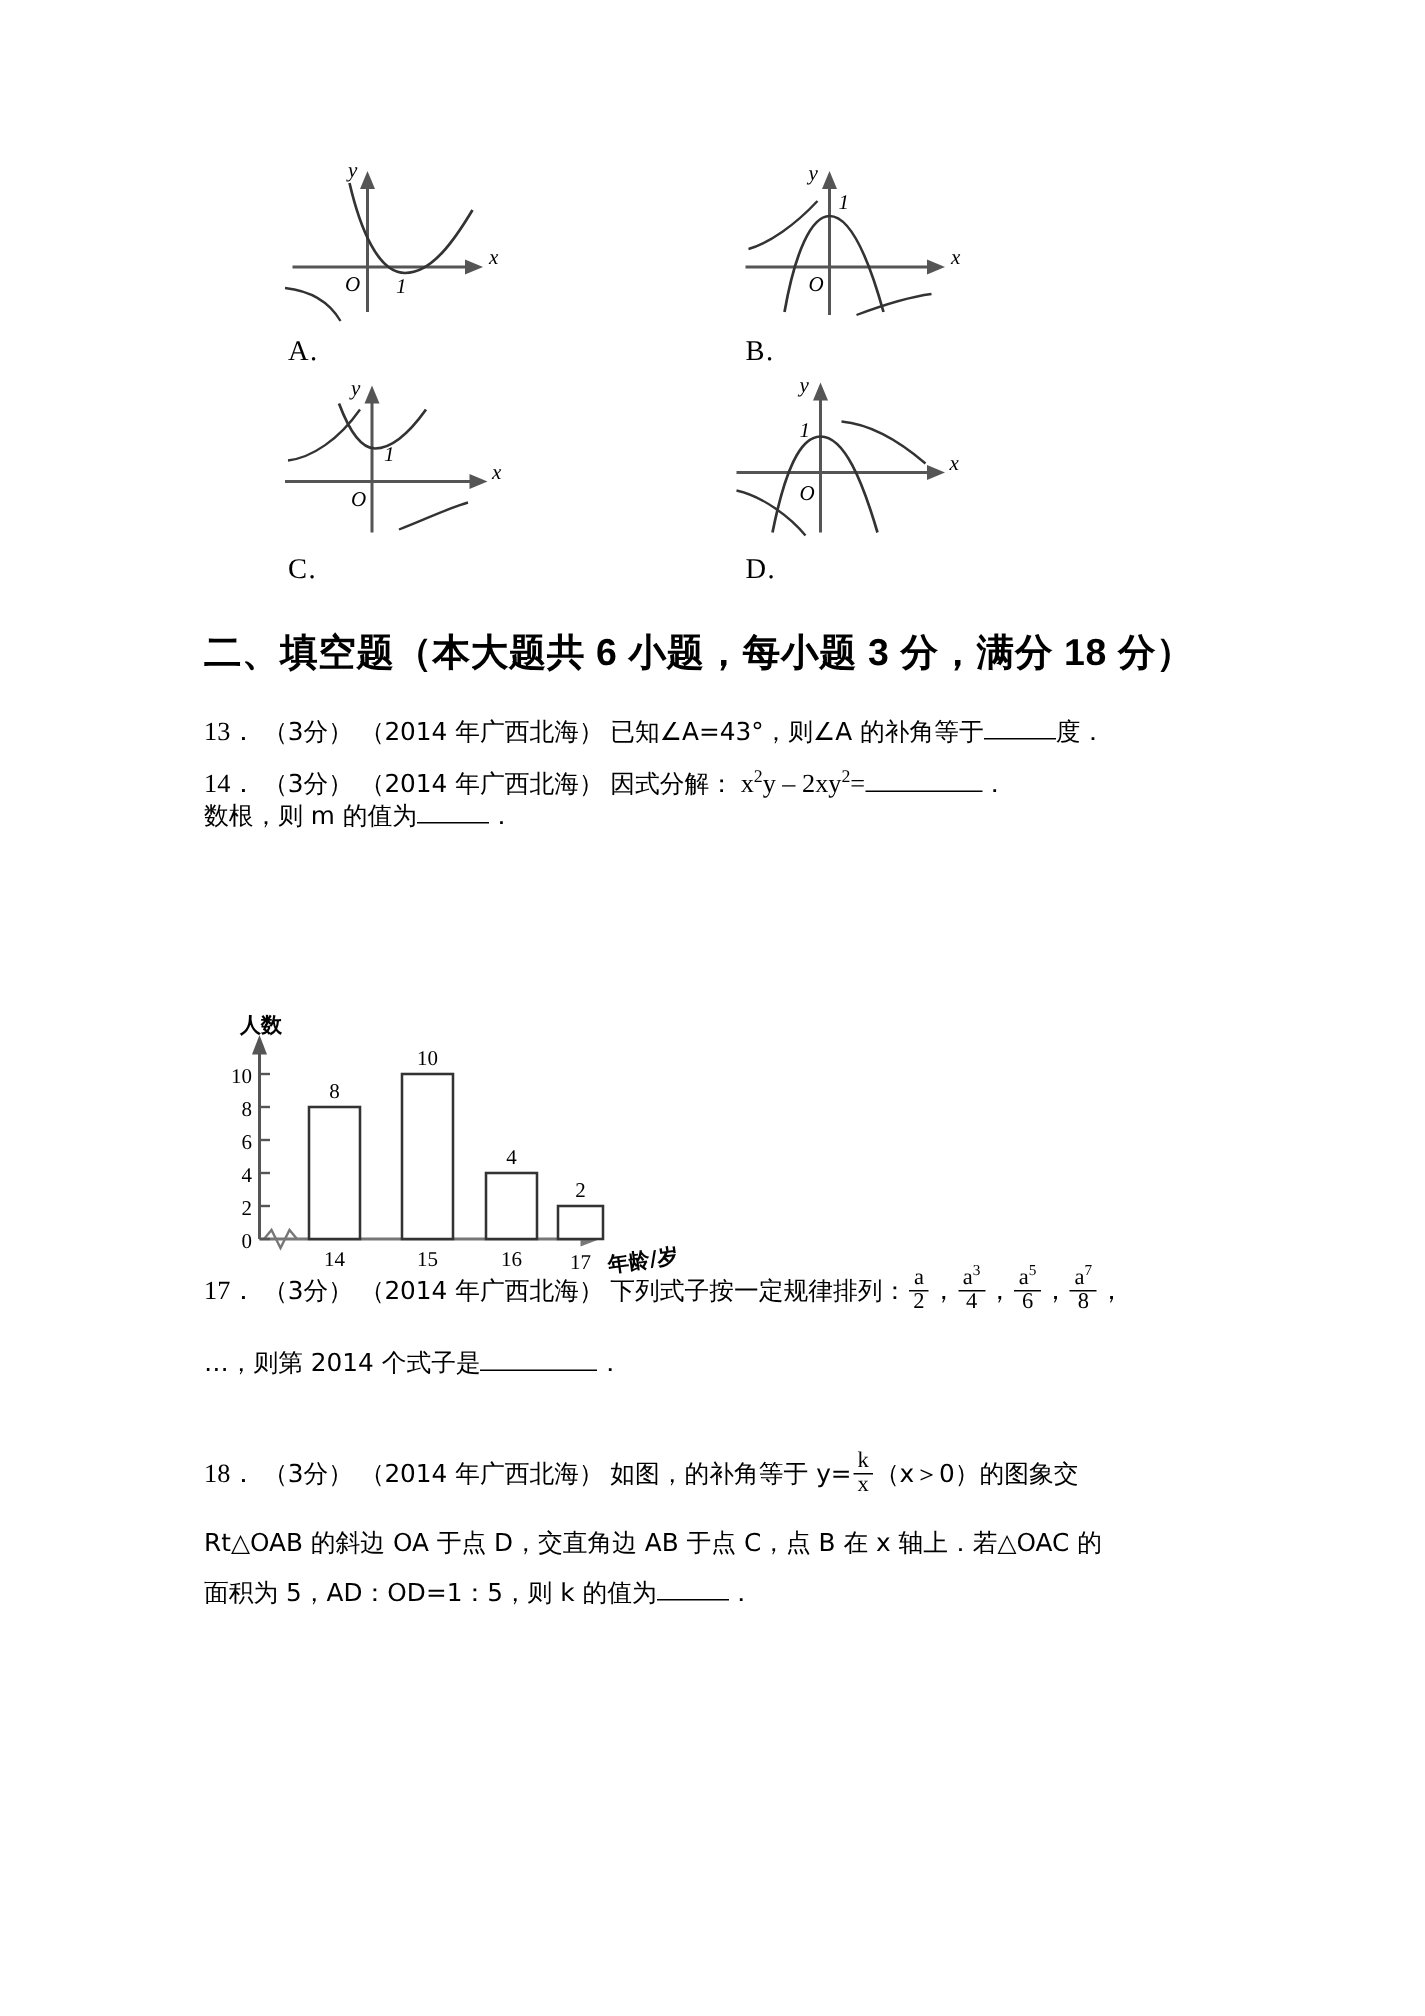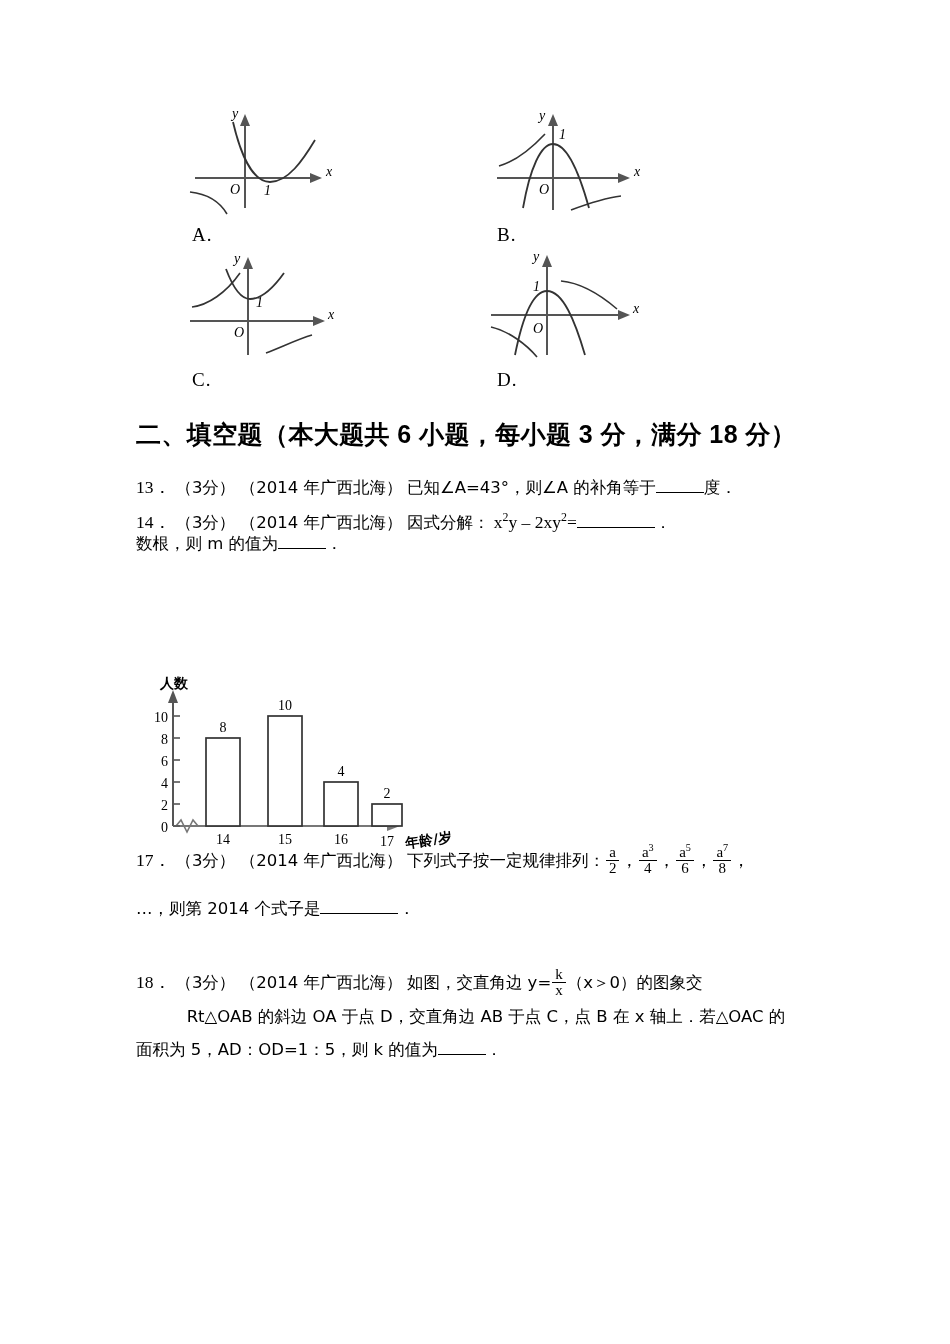--- a/index.html
+++ b/index.html
@@ -297,23 +297,23 @@
     <div style="margin-top:14px;">
       <span class="cjk">…，则第 2014 个式子是</span><span class="blank-l"></span><span class="cjk">．</span>
     </div>
   </div>
 
   <div class="q q18">
     <div>
       <span class="num">18．</span>
       <span class="cjk">（3分）</span>
       <span class="cjk">（2014 年广西北海）</span>
-      <span class="cjk">如图，交直角边 y=</span><span class="frac"><span class="nu">k</span><span class="de">x</span></span><span class="cjk">（x＞0）的图象交</span>
-    </div>
-    <div style="text-align:center;">
+      <span class="cjk">如图，的补角等于 y=</span><span class="frac"><span class="nu">k</span><span class="de">x</span></span><span class="cjk">（x＞0）的图象交</span>
+    </div>
+    <div style="margin-top:12px;">
       <span class="cjk">Rt△OAB 的斜边 OA 于点 D，交直角边 AB 于点 C，点 B 在 x 轴上．若△OAC 的</span>
     </div>
     <div>
       <span class="cjk">面积为 5，AD：OD=1：5，则 k 的值为</span><span class="blank-s"></span><span class="cjk">．</span>
     </div>
   </div>
 
 </div>
 
 </body></html>

